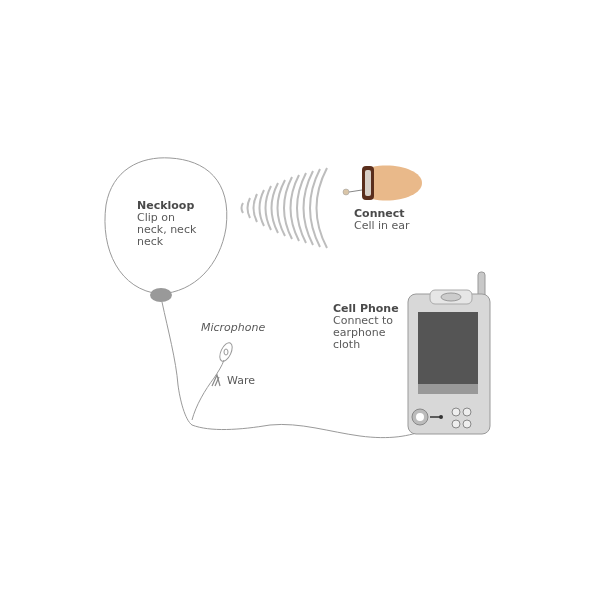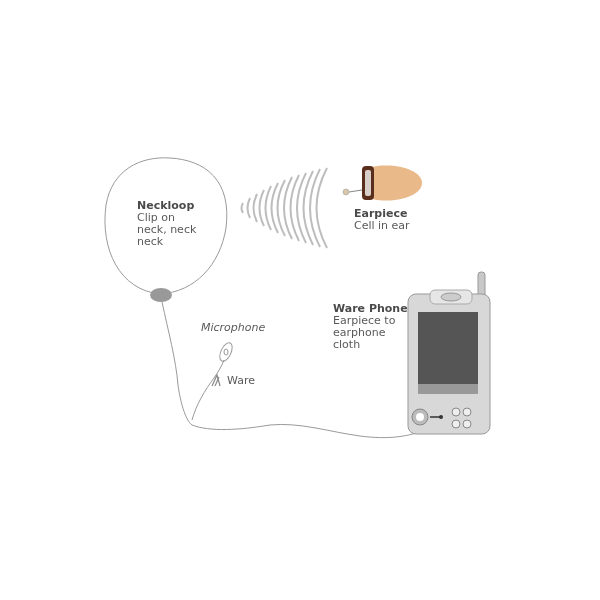--- a/index.html
+++ b/index.html
@@ -73,30 +73,30 @@
 </svg>
 
 <div class="label" style="left:137px;top:200px;">
   <span class="title">Neckloop</span>
   <span class="desc">Clip on</span>
   <span class="desc">neck, neck</span>
   <span class="desc">neck</span>
 </div>
 
 <div class="label" style="left:354px;top:208px;">
-  <span class="title">Earpiece</span>
+  <span class="title">Connect</span>
   <span class="desc">Cell in ear</span>
 </div>
 
 <div class="label" style="left:201px;top:322px;font-style:italic;">
   <span class="desc">Microphone</span>
 </div>
 
 <div class="label" style="left:227px;top:375px;">
   <span class="desc">Ware</span>
 </div>
 
 <div class="label" style="left:333px;top:303px;">
-  <span class="title">Ware Phone</span>
-  <span class="desc">Earpiece to</span>
+  <span class="title">Cell Phone</span>
+  <span class="desc">Connect to</span>
   <span class="desc">earphone</span>
   <span class="desc">cloth</span>
 </div>
 
 </body></html>

